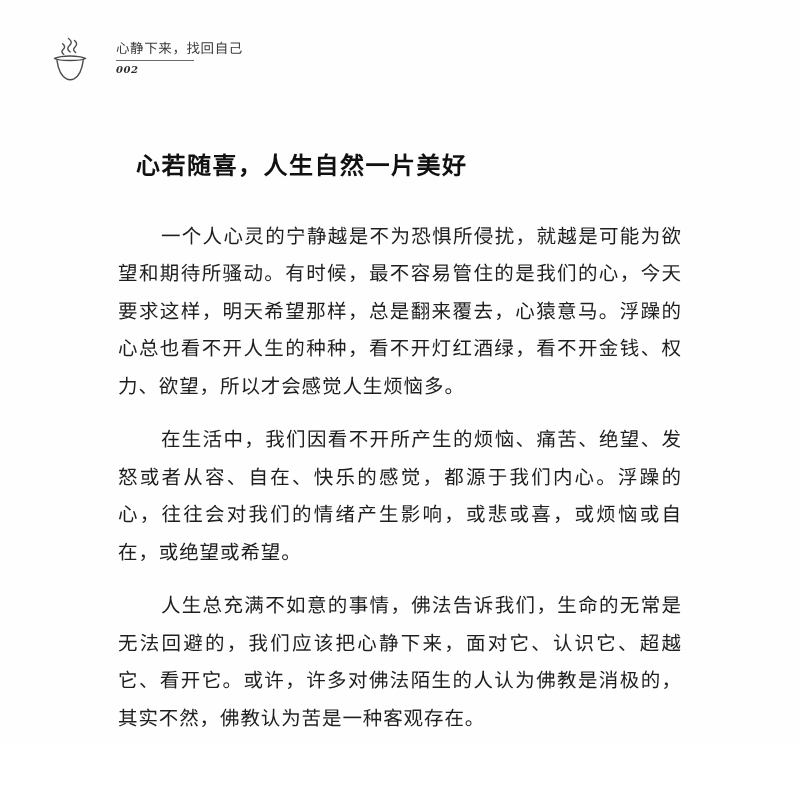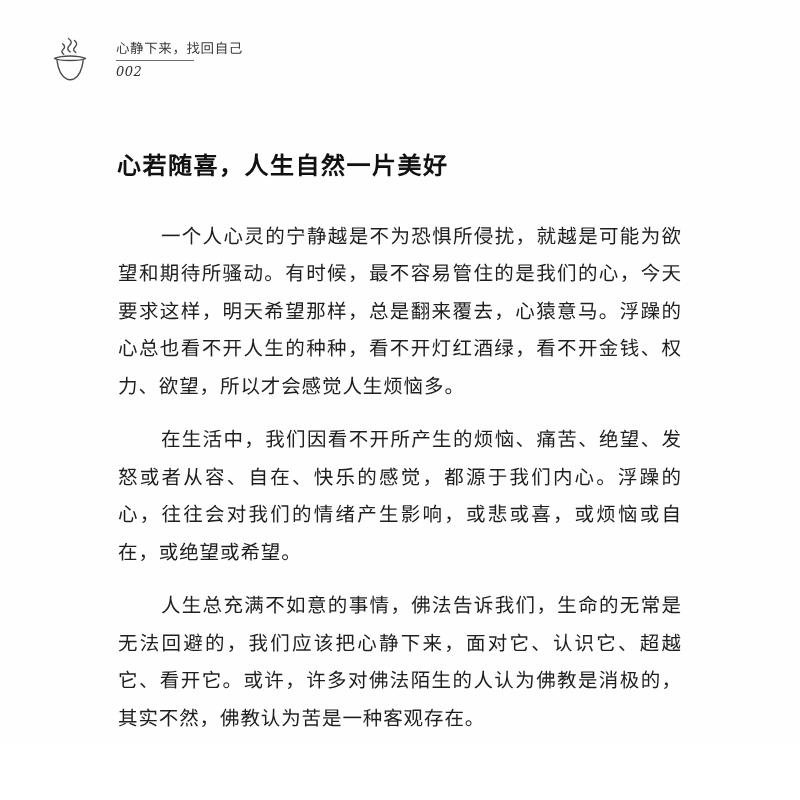--- a/index.html
+++ b/index.html
@@ -56,41 +56,41 @@
   .header-rule {
     height: 1px;
     background: #6a6a6a;
     margin-top: 3px;
     margin-bottom: 3px;
     width: 78px;
   }
   .header-folio {
     font-family: "DejaVu Serif", "Liberation Serif", serif;
     font-style: italic;
-    font-weight: 400;
-    font-size: 13px;
+    font-weight: 700;
+    font-size: 10px;
     color: #2e2e2e;
     letter-spacing: 0.5px;
   }
 
   
   .article {
     position: absolute;
     left: 102px;
     top: 150px;
     width: 596px;
   }
   .article-heading {
     font-family: "DejaVu Sans", "Liberation Sans", sans-serif;
     font-weight: 700;
     font-size: 24px;
     line-height: 1.4;
     color: #111111;
     letter-spacing: 1.5px;
-    margin: 0 0 34px 15px;
+    margin: 0 0 34px 34px;
     white-space: nowrap;
   }
   .body-text {
     font-family: "DejaVu Serif", "Liberation Serif", serif;
     font-size: 19.5px;
     line-height: 37.5px;
     color: #1e1e1e;
     text-align: justify;
     text-justify: inter-ideograph;
     letter-spacing: 0.9px;

